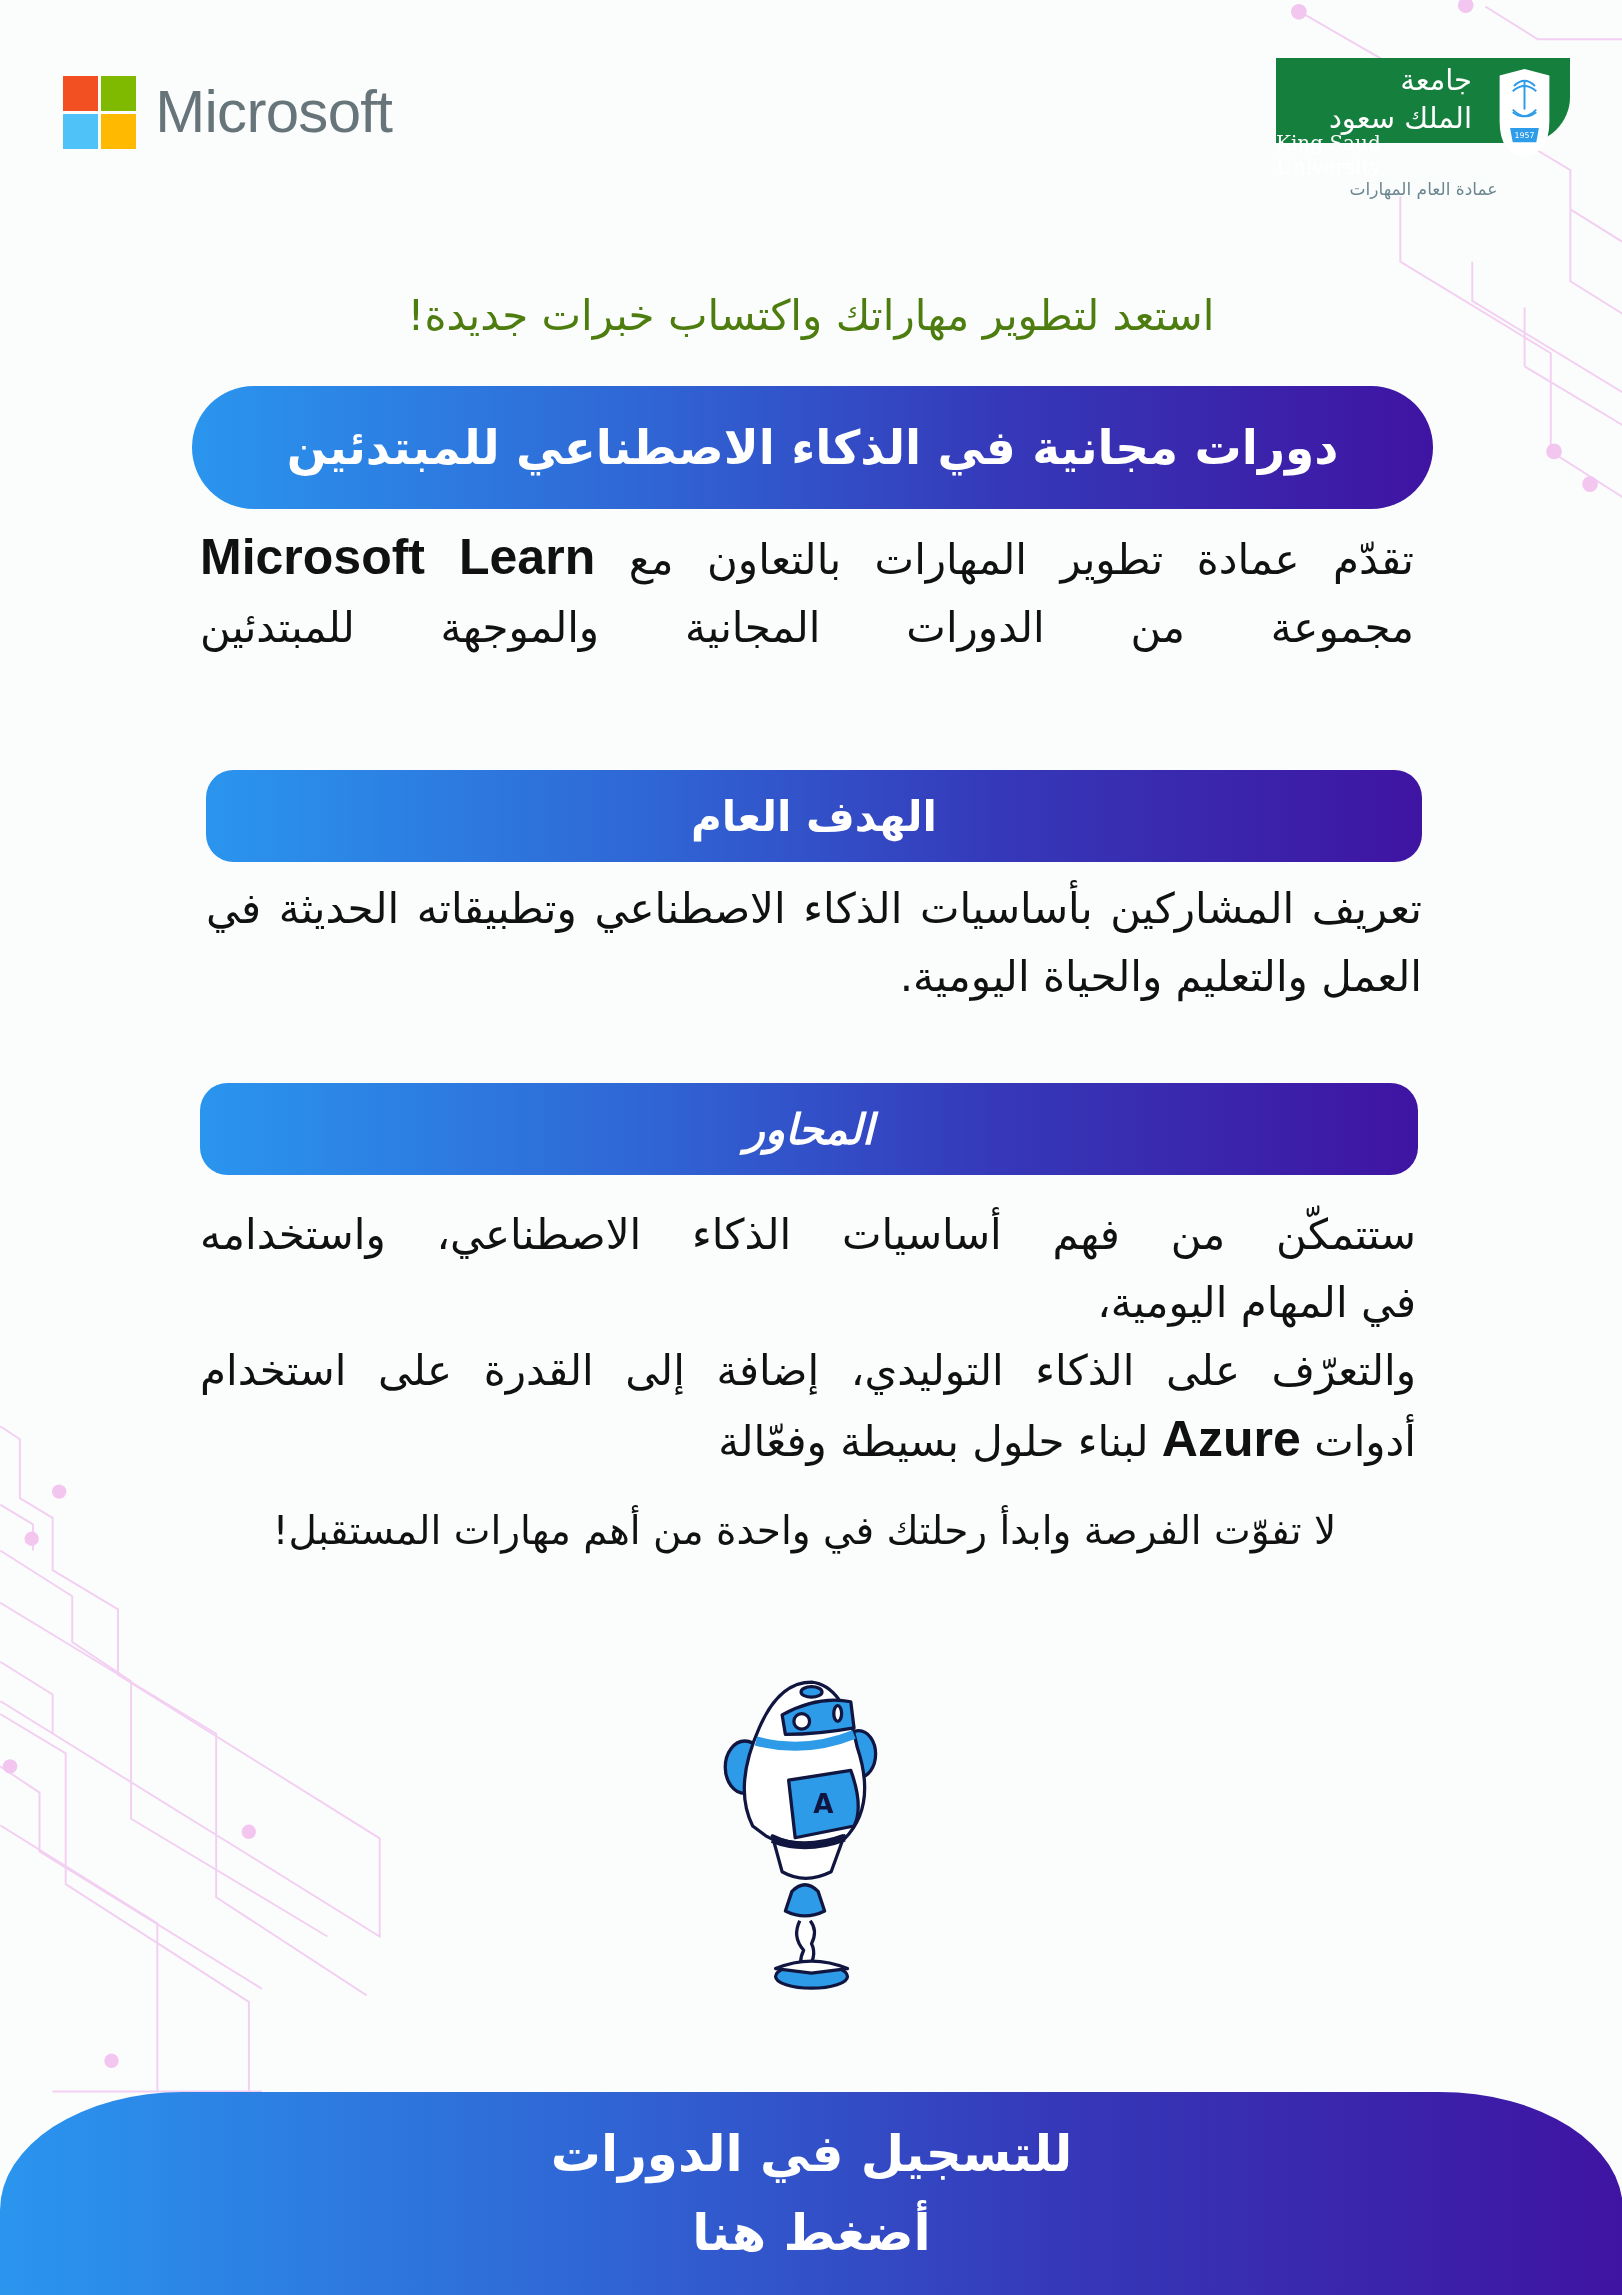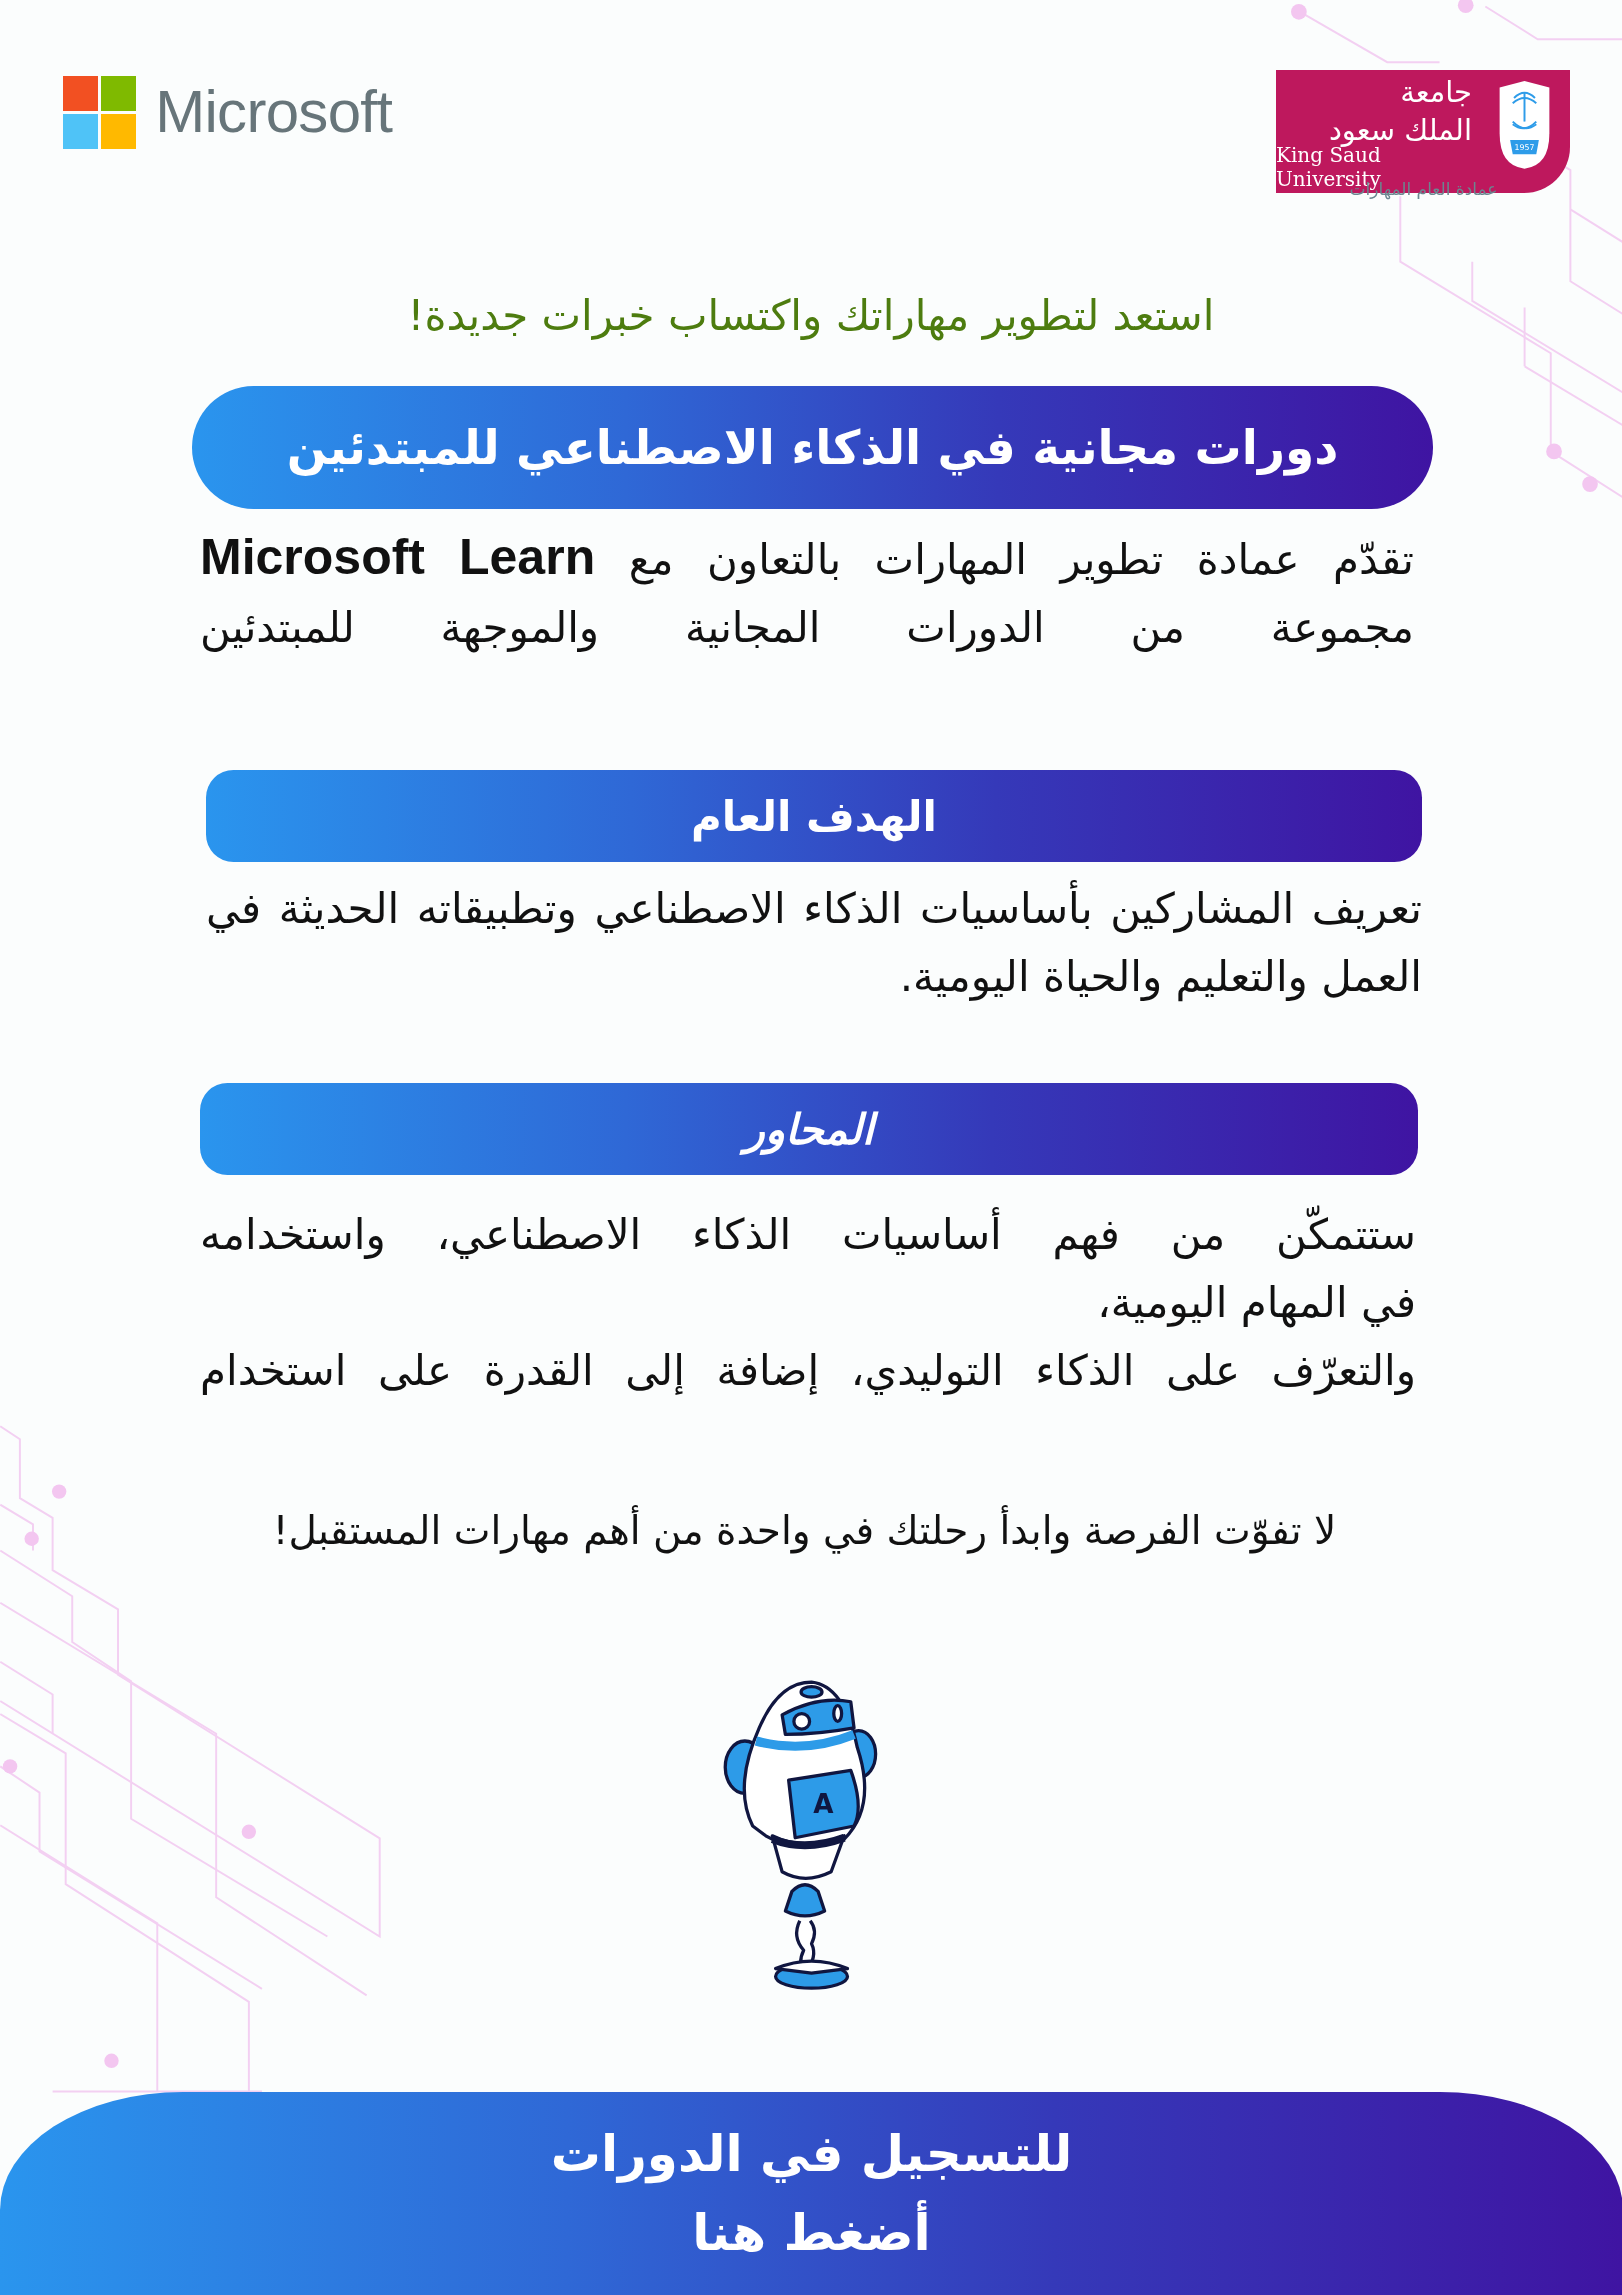--- a/index.html
+++ b/index.html
@@ -12,21 +12,21 @@
   .bg-circuit { position:absolute; left:0; top:0; width:1623px; height:2295px; z-index:0; }
   .layer { position:relative; z-index:1; }
 
   
   .ms-logo { left:63px; top:76px; display:flex; align-items:center; }
   .ms-grid { display:grid; grid-template-columns:35px 35px; grid-template-rows:35px 35px; gap:2.6px; }
   .ms-grid span { display:block; }
   .ms-text { margin-left:19.6px; font-family:"Liberation Sans", sans-serif; font-size:60px; color:#67757a; letter-spacing:-0.7px; line-height:1; }
 
   
-  .ksu-box { left:1276px; top:70px; width:294px; height:123px; background:#be185d; border-radius:0 0 46px 0; }
+  .ksu-box { left:1276px; top:58px; width:294px; height:85px; background:#15803d; border-radius:0 0 46px 0; }
   .ksu-ar1 { position:absolute; right:98px; top:7.9px; color:#fff; font-size:29px; line-height:1; letter-spacing:3.9px; }
   .ksu-ar2 { position:absolute; right:98px; top:38px; color:#fff; font-size:29px; line-height:1;margin-top:8px; }
   .ksu-en { position:absolute; right:98px; top:73px; color:#fff; font-family:"DejaVu Serif", serif; font-size:20px; }
   .ksu-shield { position:absolute; right:18.3px; top:10.5px; width:55px; height:89px; }
   .ksu-sub { left:1332px; top:179px; width:183px; text-align:center; color:#6b8690; font-size:17px; direction:rtl; }
 
   .rtl { direction:rtl; }
   .intro { left:196px; top:291px; width:1230px; text-align:center; font-size:42px; color:#4d7c0f; }
 
   .pill {
@@ -141,20 +141,25 @@
   </div>
 
   <div class="abs pill pill2">الهدف العام</div>
   <div class="abs para para2" style="text-align-last:right">تعريف المشاركين بأساسيات الذكاء الاصطناعي وتطبيقاته الحديثة في العمل والتعليم والحياة اليومية.</div>
 
   <div class="abs pill pill3">المحاور</div>
   <div class="abs para para3">
     <span class="line j">ستتمكّن من فهم أساسيات الذكاء الاصطناعي، واستخدامه</span>
     <span class="line">في المهام اليومية،</span>
     <span class="line j">والتعرّف على الذكاء التوليدي، إضافة إلى القدرة على استخدام</span>
+    <span class="line">
+      <span>أدوات</span>
+      <span class="bold-en">Azure</span>
+      <span>لبناء حلول بسيطة وفعّالة</span>
+    </span>
   </div>
 
   <div class="abs closing">لا تفوّت الفرصة وابدأ رحلتك في واحدة من أهم مهارات المستقبل!</div>
 
   <svg class="abs robot" viewBox="0 0 260 520">
     <g stroke="#101640" stroke-width="5" stroke-linejoin="round">
 
       <ellipse cx="38" cy="170" rx="30" ry="40" fill="#2d9be8"></ellipse>
       <ellipse cx="212" cy="150" rx="26" ry="36" fill="#2d9be8"></ellipse>
 

